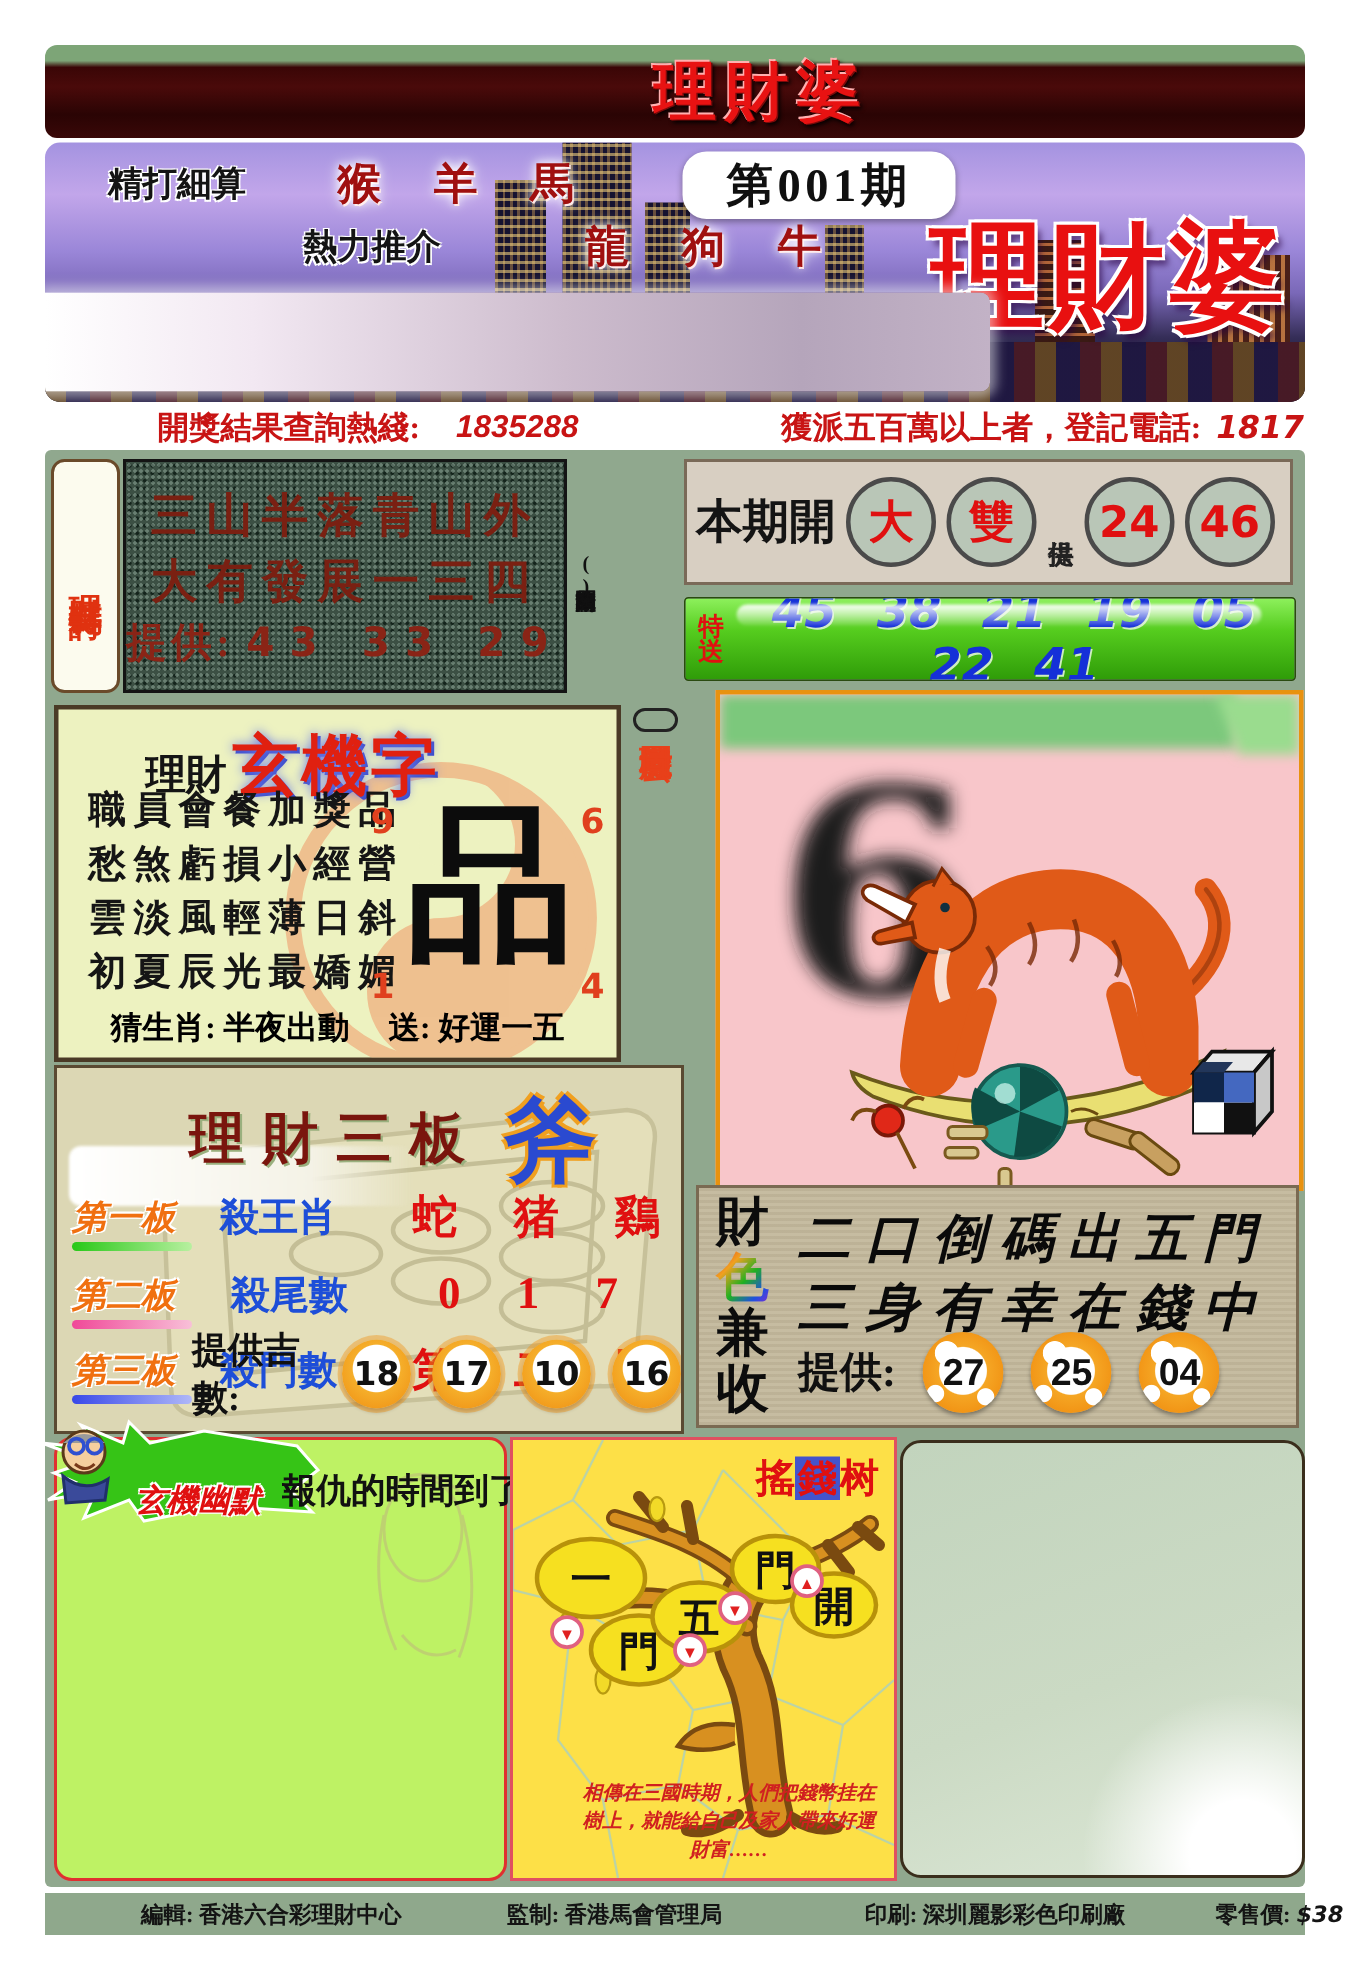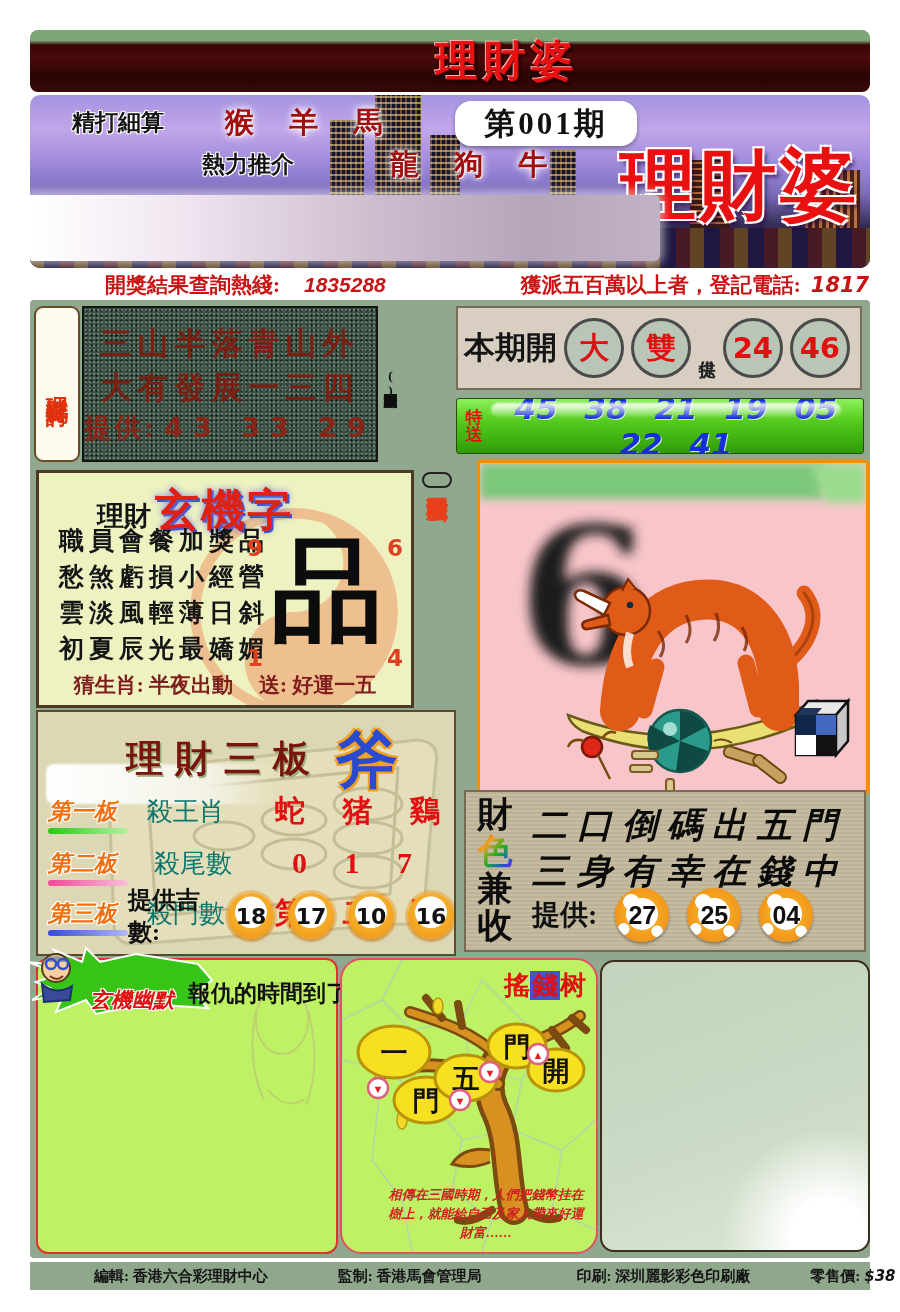--- a/index.html
+++ b/index.html
@@ -81,21 +81,21 @@
   .mw-yinyang{position:absolute;left:150px;top:34px;opacity:.6;}
   .mw-title{position:absolute;left:58px;top:8px;white-space:nowrap;}
   .mw-title .pre{font-size:27px;font-weight:700;color:#141414;}
   .mw-title .big{font-size:44px;font-weight:800;color:#e02010;letter-spacing:2px;
     text-shadow:0 0 7px #6a7ae8,2px 2px 0 #3848c8;}
   .mw-lines{position:absolute;left:20px;top:50px;}
   .mw-lines div{font-size:25px;font-weight:700;color:#151515;letter-spacing:5px;line-height:36px;white-space:nowrap;}
   .mw-char{position:absolute;left:228px;top:62px;width:120px;text-align:center;font-size:112px;line-height:1;font-weight:800;color:#0c0c0c;}
   .mw-corner{position:absolute;font-family:"DejaVu Sans",sans-serif;font-size:23px;font-weight:700;color:#e0401e;}
   .mw-bottom{position:absolute;left:0;bottom:6px;width:100%;display:flex;justify-content:center;gap:26px;}
-  .mw-bottom span{font-size:21px;font-weight:700;color:#7f1d1d;}
+  .mw-bottom span{font-size:21px;font-weight:700;color:#000000;}
 
   
   .pic-label{left:390px;top:172px;width:34px;height:178px;display:flex;align-items:flex-start;justify-content:center;}
   .pic-label .in{border:2.5px solid #222;border-radius:12px;padding:6px 1px;font-size:22px;font-weight:700;color:#e8401a;line-height:1.12;}
 
   
   .pic-box{left:447px;top:160px;width:386px;height:328px;background:#f8c6ca;border:3px solid #e8920f;overflow:hidden;}
 
   
   .tb-box{left:6px;top:410px;width:416px;height:242px;background:#dcd7b4;border:2px solid #5a4a32;overflow:hidden;}
@@ -106,21 +106,21 @@
   .tb-title .t{font-size:37px;font-weight:800;color:#7a150d;letter-spacing:12px;text-shadow:1.5px 1.5px 0 #9ab07e;}
   .tb-title .axe{font-size:62px;font-weight:800;color:#2a4ad0;margin-left:14px;vertical-align:-10px;
     text-shadow:-2px -2px 0 #f0a020,2px -2px 0 #f0a020,-2px 2px 0 #f0a020,2px 2px 0 #f0a020;}
   .tb-row{position:absolute;left:10px;width:396px;height:42px;display:flex;align-items:center;}
   .tb-lab{width:92px;font-size:23px;font-weight:800;font-style:italic;color:#f07010;white-space:nowrap;
     text-shadow:-1px -1px 0 #fff,1px -1px 0 #fff,-1px 1px 0 #fff,1px 1px 0 #fff;position:relative;}
   .tb-lab::after{content:"";position:absolute;left:0;bottom:-7px;width:80px;height:6px;border-radius:3px;}
   .tb-lab.g::after{background:linear-gradient(90deg,#28c818,#b8f0a0);}
   .tb-lab.p::after{background:linear-gradient(90deg,#f04898,#f8c0d8);}
   .tb-lab.b::after{background:linear-gradient(90deg,#3848e8,#b0b8f8);}
-  .tb-name{width:120px;font-size:26px;font-weight:400;color:#0f766e;margin-left:14px;white-space:nowrap;}
+  .tb-name{width:120px;font-size:26px;font-weight:700;color:#1d4ed8;margin-left:14px;white-space:nowrap;}
   .tb-val{font-size:30px;font-weight:800;color:#e01010;letter-spacing:4px;word-spacing:22px;margin-left:18px;white-space:nowrap;}
   .tb-lucky{position:absolute;left:90px;bottom:6px;display:flex;align-items:center;gap:14px;}
   .tb-lucky .lab{font-size:24px;font-weight:800;color:#101010;}
   .ball-s{width:46px;height:46px;border-radius:50%;flex:0 0 auto;
     background:radial-gradient(circle at 50% 42%,#ffffff 0 44%,#f5ae2a 46%,#ef8c10 100%);
     box-shadow:0 0 0 3px rgba(240,150,30,.45),0 2px 3px rgba(0,0,0,.3);
     display:flex;align-items:center;justify-content:center;font-family:"DejaVu Sans",sans-serif;font-size:22px;font-weight:800;color:#111;text-align:center;}
 
   
   .cp-box{left:434px;top:490px;width:398px;height:158px;border:2px solid #7a6a52;
@@ -145,21 +145,21 @@
   .hm-sketch{position:absolute;right:4px;top:10px;opacity:.30;}
   .hm-badge{position:absolute;left:-12px;top:-14px;width:190px;height:72px;}
   .hm-badge-text{position:absolute;left:52px;top:26px;font-size:21px;font-weight:800;font-style:italic;color:#e01010;white-space:nowrap;
     text-shadow:-1px -1px 0 #fff,1px -1px 0 #fff,-1px 1px 0 #fff,1px 1px 0 #fff;}
   .hm-title{position:absolute;left:150px;top:18px;font-size:23px;font-weight:800;color:#111;white-space:nowrap;}
   .hm-body{position:absolute;left:14px;top:58px;width:272px;font-size:19.5px;line-height:30px;color:#222;font-weight:700;}
   .hm-body p{margin:0;text-indent:2em;}
   .hm-dots{margin-top:14px;margin-left:40px;letter-spacing:8px;font-weight:800;}
 
   
-  .mt-box{left:310px;top:658px;width:254px;height:292px;background:#bef264;border:2.5px solid #e05060;border-radius:22px;overflow:hidden;}
+  .mt-box{left:310px;top:658px;width:254px;height:292px;background:#fde047;border:2.5px solid #e05060;border-radius:0;overflow:hidden;}
   .mt-title{position:absolute;right:10px;top:8px;font-size:26px;font-weight:800;color:#e01010;z-index:3;}
   .mt-title em{font-style:normal;background:#4454cc;padding:0 2px;}
   .mt-caption{position:absolute;left:44px;bottom:10px;width:200px;font-size:13px;line-height:19px;color:#d02020;
     font-weight:700;font-style:italic;text-align:center;z-index:3;}
 
   
   .empty-box{left:570px;top:660px;width:266px;height:288px;border:2px solid #3a2e1c;border-radius:14px;
     background:radial-gradient(circle at 85% 95%,#ffffff 0 10%,rgba(255,255,255,0) 30%),
                linear-gradient(160deg,#c2d4bd 0%,#cbdac4 55%,#dce7d6 100%);}
 

